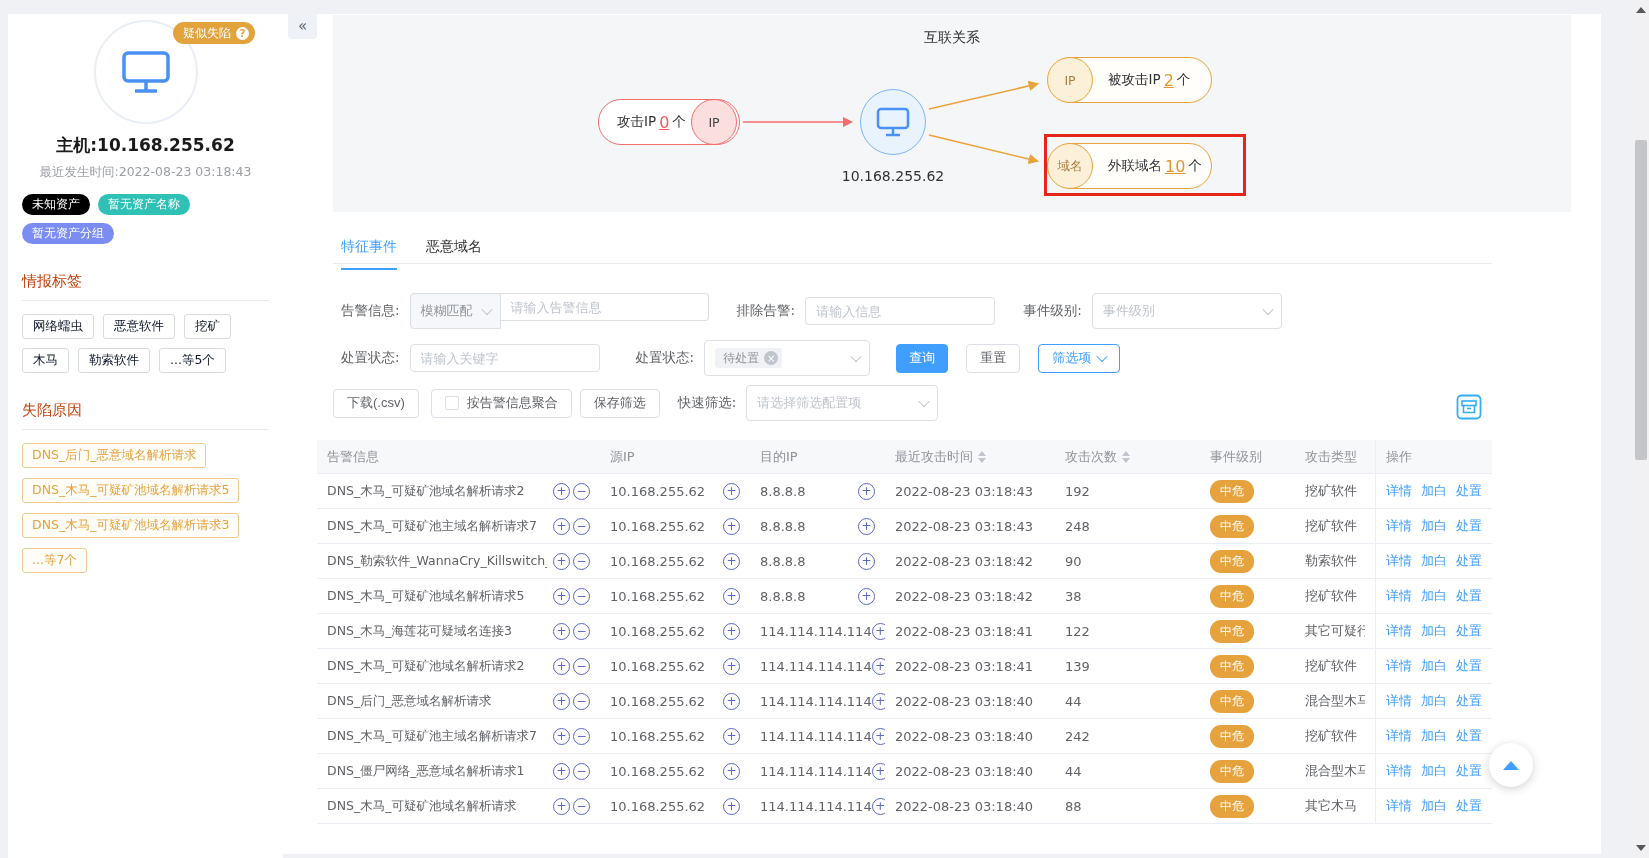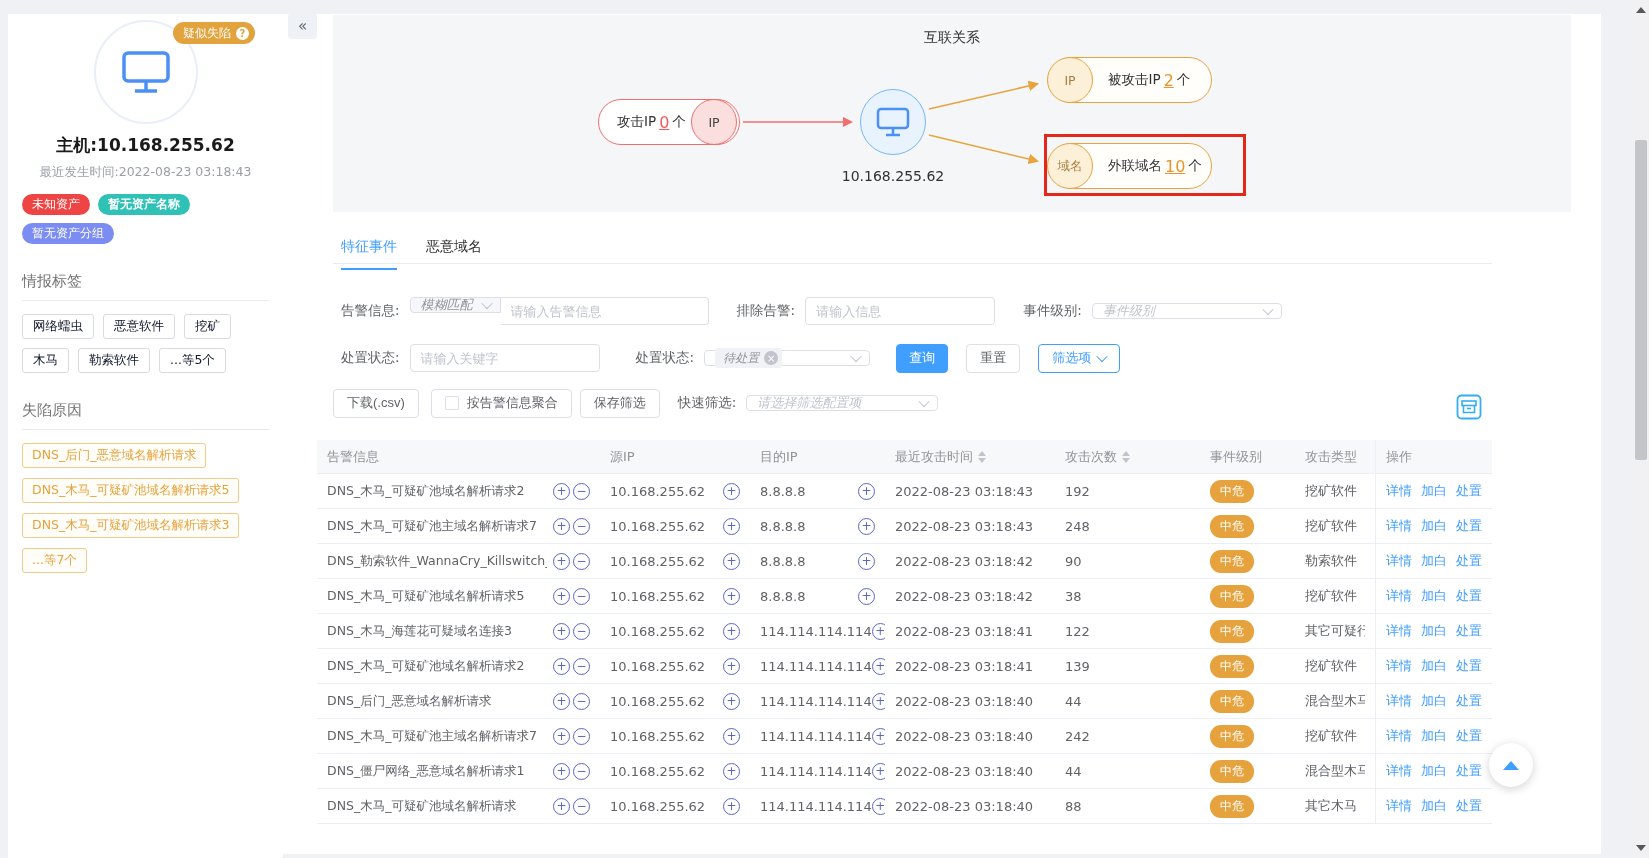--- a/index.html
+++ b/index.html
@@ -21,25 +21,25 @@
   
   #sidebar { left:8px; top:14px; width:275px; height:844px; background:#fff; }
   #status-badge { position:absolute; right:28px; top:8px; height:22px; background:#e2a33d; color:#fff; border-radius:12px; display:flex; align-items:center; gap:5px; padding:0 6px 0 10px; font-size:12px; }
   .q-icon { width:13px; height:13px; border-radius:50%; background:#fff; color:#e2a33d; font-size:10px; font-weight:bold; display:flex; align-items:center; justify-content:center; }
   .q-icon::before { content:"?"; }
   #avatar { width:104px; height:104px; border:2px solid #e9eef8; border-radius:50%; margin:6px auto 0; display:flex; align-items:center; justify-content:center; }
   #host-title { margin-top:10px; text-align:center; font-size:17px; font-weight:bold; color:#1a1a1a; }
   #last-time { margin-top:7px; text-align:center; font-size:12.5px; color:#9b9ea5; }
   #asset-tags { margin:13px 14px 0; display:flex; flex-wrap:wrap; gap:8px; }
   .pill { height:21px; border-radius:11px; color:#fff; font-size:12px; display:inline-flex; align-items:center; padding:0 10px; }
-  .pill-red { background:#ef4444; }
-  .pill-teal { background:#2fc1b6;font-weight:bold; }
+  .pill-red { background:#000000; }
+  .pill-teal { background:#2fc1b6; }
   .pill-indigo { background:#7b8df2; }
   .side-section { margin:28px 14px 0; }
-  .side-title { font-size:15px; color:#737373; padding-bottom:9px; border-bottom:1px solid #e8eaee; }
+  .side-title { font-size:15px; color:#c2410c; padding-bottom:9px; border-bottom:1px solid #e8eaee; }
   .intel-tags { margin-top:13px; display:flex; flex-wrap:wrap; gap:9px; }
   .intel-tag { border:1px solid #d8dbe0; border-radius:3px; padding:3px 10px; color:#0f172a; font-size:12.5px; background:#fff; }
   .reason-list { margin-top:13px; }
   .reason-row { margin-bottom:10px; }
   .reason-tag { display:inline-block; border:1px solid #f2ca8b; border-radius:3px; padding:3px 9px; color:#e6a23c; font-size:12.5px; background:#fffdf8; }
 
   
   #collapse-btn { left:288px; top:13px; width:29px; height:26px; background:#eef1f6; border-radius:4px; display:flex; align-items:center; justify-content:center; color:#59636f; font-size:15px; cursor:pointer; }
   #collapse-btn .glyph::before { content:"\00AB"; }
 
@@ -73,21 +73,21 @@
 
   
   .frow { position:absolute; display:flex; align-items:center; }
   #frow1 { left:341px; top:296px; height:30px; }
   #frow2 { left:341px; top:343px; height:30px; }
   #frow3 { left:333px; top:389px; height:28px; }
   .flabel { color:#606266; font-size:13.5px; margin-right:10px; white-space:nowrap; }
   .ml28 { margin-left:28px; }
   .inp { height:28px; border:1px solid #dcdfe6; border-radius:4px; padding:0 10px; font-size:13px; color:#606266; background:#fff; outline:none; }
   .inp::placeholder { color:#bfc4cc; }
-  .sel { height:16px; border:1px solid #dcdfe6; border-radius:4px; background:#fff; display:flex; align-items:center; justify-content:space-between; padding:0 9px 0 10px; color:#bfc4cc; font-size:13px; cursor:pointer;font-style:italic; }
+  .sel { height:36px; border:1px solid #dcdfe6; border-radius:4px; background:#fff; display:flex; align-items:center; justify-content:space-between; padding:0 9px 0 10px; color:#bfc4cc; font-size:13px; cursor:pointer; }
   .chev { width:8px; height:8px; border-right:1.5px solid #c0c4cc; border-bottom:1.5px solid #c0c4cc; transform:rotate(45deg) translate(-1px,-1px); flex:none; }
   .chev-blue { border-color:#409eff; }
   .combo { display:flex; }
   #match-select { width:91px; background:#f5f7fa; color:#909399; border-radius:4px 0 0 4px; }
   #alert-input { width:208px; border-radius:0 4px 4px 0; border-left:none; }
   .btn { height:29px; border:1px solid #dcdfe6; border-radius:4px; background:#fff; color:#606266; font-size:13px; display:inline-flex; align-items:center; justify-content:center; padding:12px 13px; cursor:pointer; white-space:nowrap; }
   .btn-primary { background:#409eff; border-color:#409eff; color:#fff; }
   .btn-blue-outline { border-color:#409eff; color:#409eff; gap:7px; }
   .status-tag { background:#f0f2f5; color:#909399; border-radius:3px; height:20px; display:inline-flex; align-items:center; gap:5px; padding:0 4px 0 8px; font-size:12px; }
   .tag-x { width:14px; height:14px; border-radius:50%; background:#c0c4cc; color:#fff; font-size:10px; display:flex; align-items:center; justify-content:center; }

